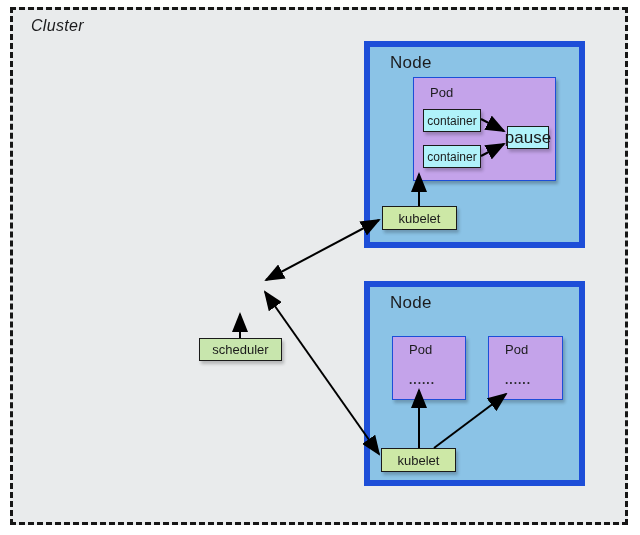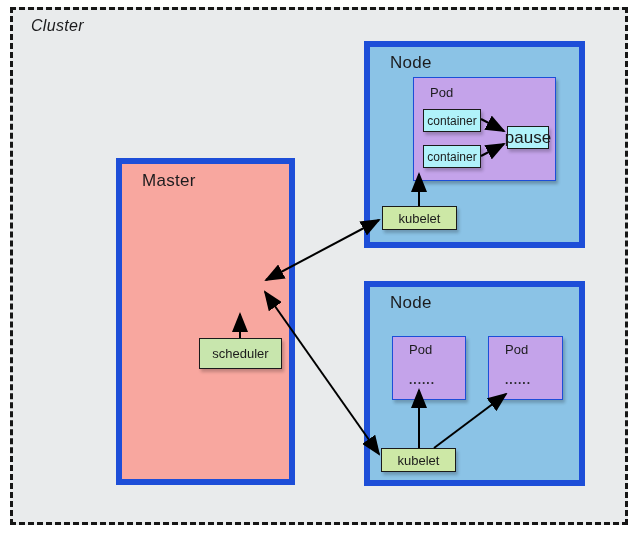--- a/index.html
+++ b/index.html
@@ -50,21 +50,21 @@
   .node-bot  { left: 364px; top: 281px; width: 221px; height: 205px; background: #8bc3e6; }
 
   .pod-top   { left: 413px; top: 77px;  width: 143px; height: 104px; background: #c4a3ea;
                border-width: 1.5px; box-shadow: 2px 3px 3px rgba(0,0,0,0.25); }
   .pod-a     { left: 392px; top: 336px; width: 74px;  height: 64px;  background: #c4a3ea;
                border-width: 1.5px; box-shadow: 2px 3px 3px rgba(0,0,0,0.22); }
   .pod-b     { left: 488px; top: 336px; width: 75px;  height: 64px;  background: #c4a3ea;
                border-width: 1.5px; box-shadow: 2px 3px 3px rgba(0,0,0,0.22); }
 
   .apiserver { left: 147px; top: 261px; width: 116px; height: 51px; background: #e9e2a5; font-size: 13px; }
-  .scheduler { left: 199px; top: 338px; width: 83px;  height: 31px; background: #c8e6ad; font-size: 13px; }
+  .scheduler { left: 199px; top: 338px; width: 83px;  height: 23px; background: #c8e6ad; font-size: 13px; }
   .kubelet1  { left: 382px; top: 206px; width: 75px;  height: 24px; background: #cde8a6; font-size: 13px; }
   .kubelet2  { left: 381px; top: 448px; width: 75px;  height: 24px; background: #cde8a6; font-size: 13px; }
   .container1{ left: 423px; top: 109px; width: 58px;  height: 23px; background: #b0f2fa; font-size: 12px; }
   .container2{ left: 423px; top: 145px; width: 58px;  height: 23px; background: #b0f2fa; font-size: 12px; }
   .pause     { left: 507px; top: 126px; width: 42px;  height: 23px; background: #b0f2fa; font-size: 17px; }
 
   .dots { letter-spacing: 1px; font-weight: 700; font-size: 12px; color: #2a2a2e; }
 
   svg.arrows {
     position: absolute;
@@ -76,23 +76,20 @@
 </style>
 </head>
 <body>
 
 <div class="stage">
 
   <div class="cluster">
     <div class="lbl lbl-cluster" style="left:18px; top:7px;font-style:italic;">Cluster</div>
   </div>
 
-  <div class="box master">
-    <div class="lbl lbl-big" style="left:20px; top:7px;">Master</div>
-  </div>
   <div class="smallbox scheduler">
     <span>scheduler</span>
   </div>
 
   <div class="box node-top">
     <div class="lbl lbl-big" style="left:20px; top:6px;">Node</div>
   </div>
   <div class="box pod-top">
     <div class="lbl lbl-med" style="left:16px; top:7px;">Pod</div>
   </div>

